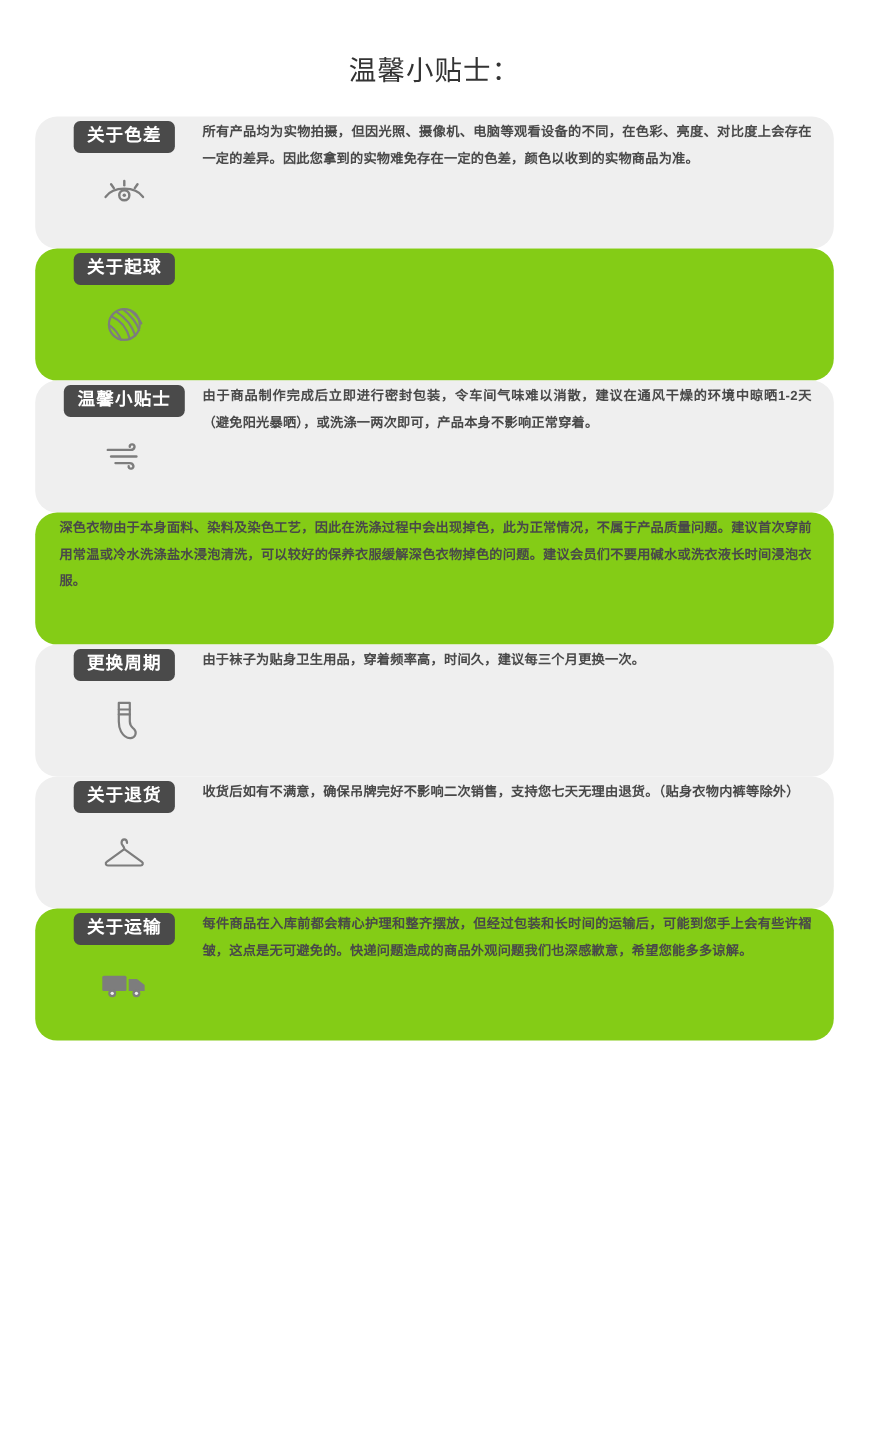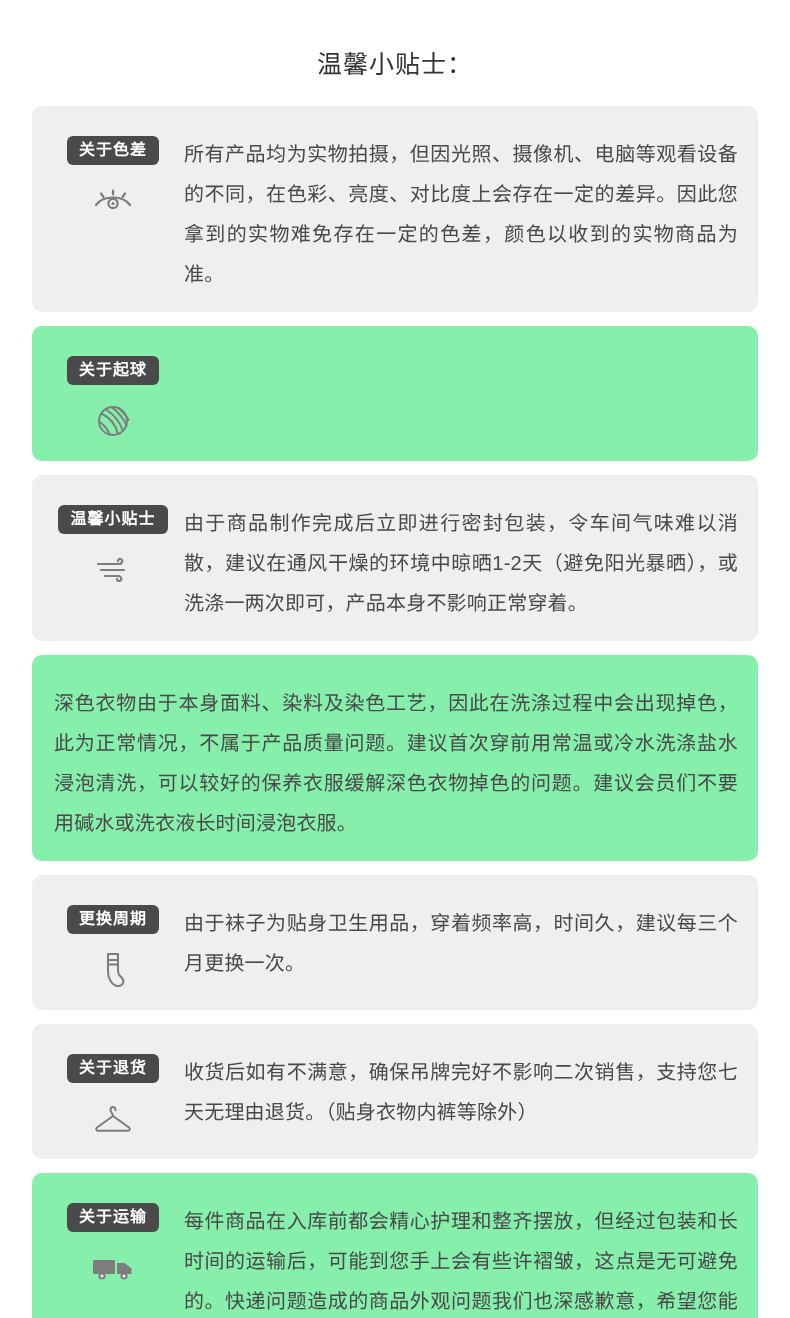--- a/index.html
+++ b/index.html
@@ -30,28 +30,27 @@
   }
   .sections {
     padding: 0 32px;
     box-sizing: border-box;
   }
   .section {
     position: relative;
     display: flex;
     align-items: flex-start;
     background: #efefef;
-    border-radius: 10px;
-    margin-bottom: 14px;
-    padding: 26px 20px 18px 16px;
+    border-radius: 20px;
+    padding: 0 20px 18px 16px;
     box-sizing: border-box;
     min-height: 120px;
   }
   .section.alt {
-    background: #86efac;
+    background: #84cc16;
     justify-content: space-between;
   }
   .badge-col {
     width: 130px;
     flex: 0 0 130px;
     display: flex;
     flex-direction: column;
     align-items: center;
     padding-top: 4px;
   }
@@ -77,26 +76,27 @@
     color: #7d7d7d;
   }
   .icon-wrap svg {
     display: block;
   }
   .body-col {
     flex: 1 1 auto;
     padding: 2px 0 0 6px;
   }
   .body-text {
-    font-size: 20px;
+    font-size: 12px;
     line-height: 2.0;
     color: #494949;
     text-align: justify;
     margin: 0;
     letter-spacing: 0.2px;
+    font-weight: bold;
   }
 </style>
 </head>
 <body>
 
 <div class="page">
 
   <h1 class="page-title">温馨小贴士：</h1>
 
   <div class="sections">

